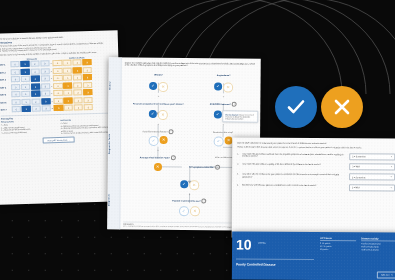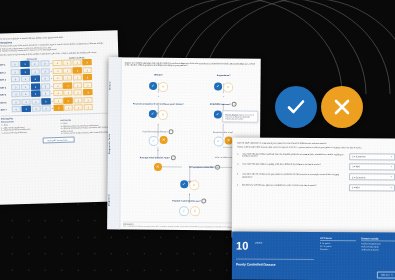--- a/index.html
+++ b/index.html
@@ -162,21 +162,21 @@
   #scoreCard{
     position:absolute;left:232px;top:232px;width:168px;height:48px;
     background:#1b5dac;
     background-image:radial-gradient(rgba(255,255,255,.05) 0.5px,transparent .6px);
     background-size:3px 3px;
     box-shadow:0 1px 6px rgba(0,0,0,.5);
     transform:rotate(0.4deg);
     overflow:hidden;
   }
   .sc-left{position:absolute;left:4px;top:4px;width:78px;}
-  .sc-num{font-size:11px;font-weight:bold;color:#fff;line-height:11px;}
+  .sc-num{font-size:14px;font-weight:bold;color:#fff;line-height:11px;}
   .sc-pts{font-size:2.6px;color:#cfe2f6;margin-left:2.5px;vertical-align:super;}
   .sc-div{height:.4px;background:rgba(255,255,255,.35);margin:5px 0 3.5px;}
   .sc-verdict{font-size:3.2px;font-weight:bold;color:#fff;}
   .sc-tbl{position:absolute;left:88px;top:4.5px;right:3px;display:flex;gap:5px;}
   .sc-col{flex:1;}
   .sc-col .h{font-size:2.3px;font-weight:bold;color:#fff;border-bottom:.4px solid rgba(255,255,255,.4);
      padding-bottom:1px;margin-bottom:1.4px;}
   .sc-col .r{font-size:2px;color:#d6e6f8;line-height:3px;}
   .sc-btn{
     position:absolute;right:3px;bottom:2.5px;

